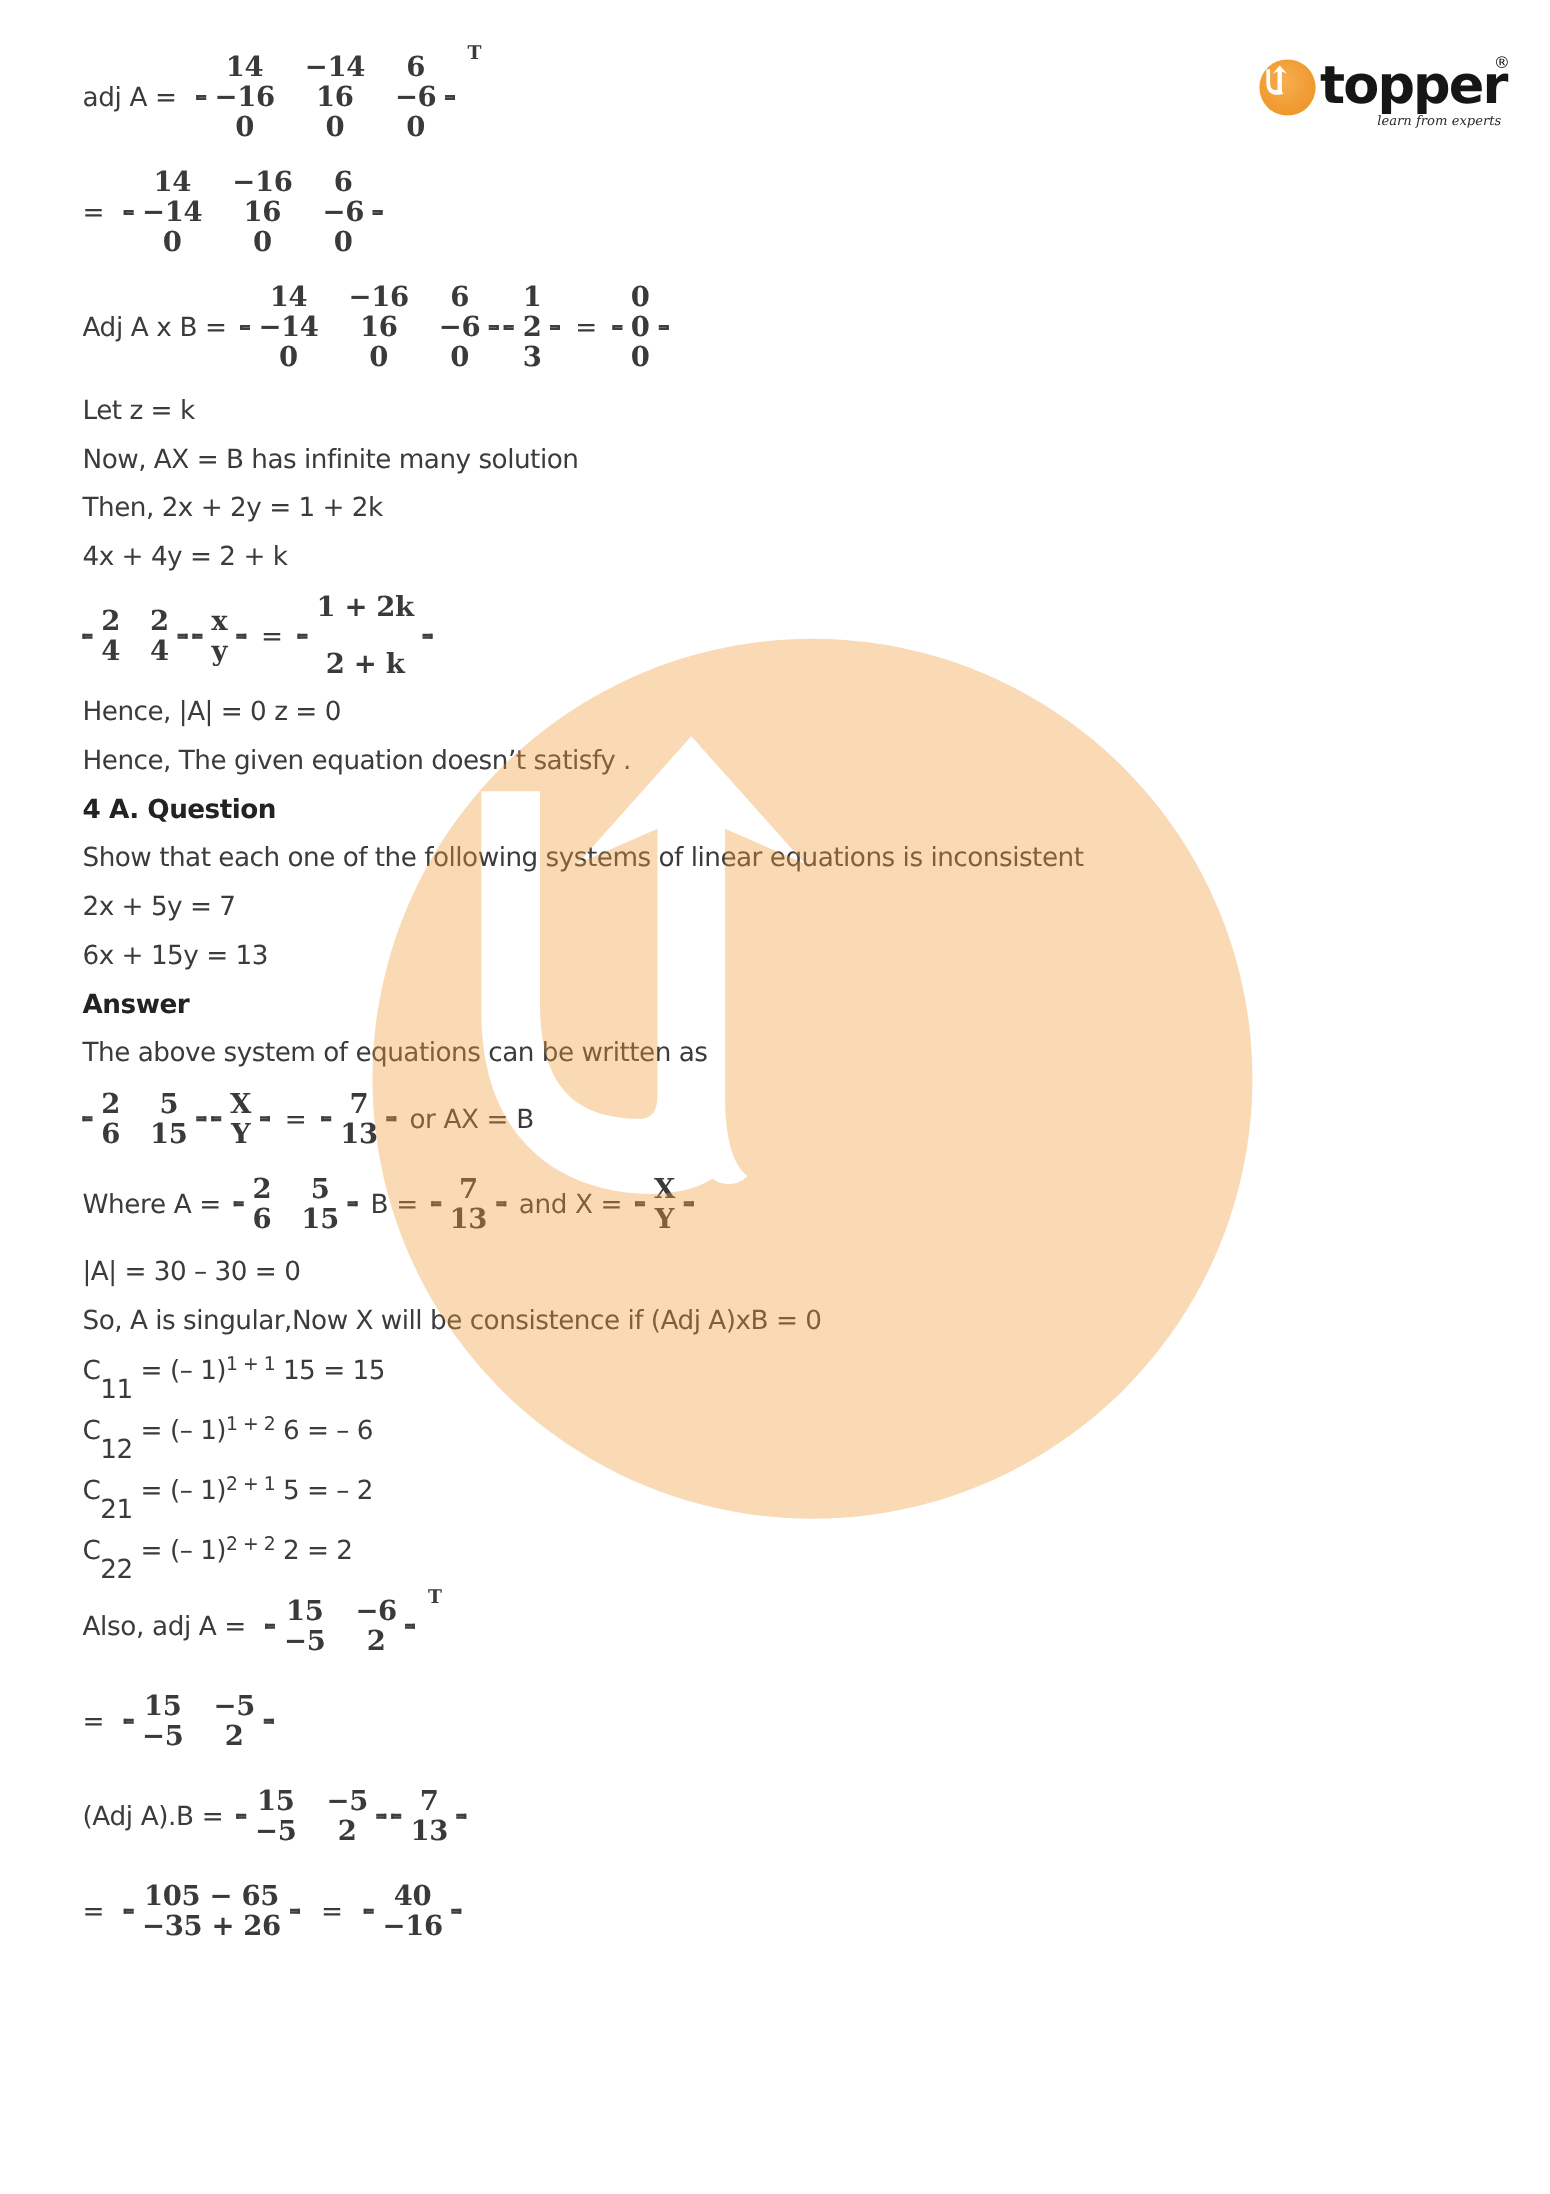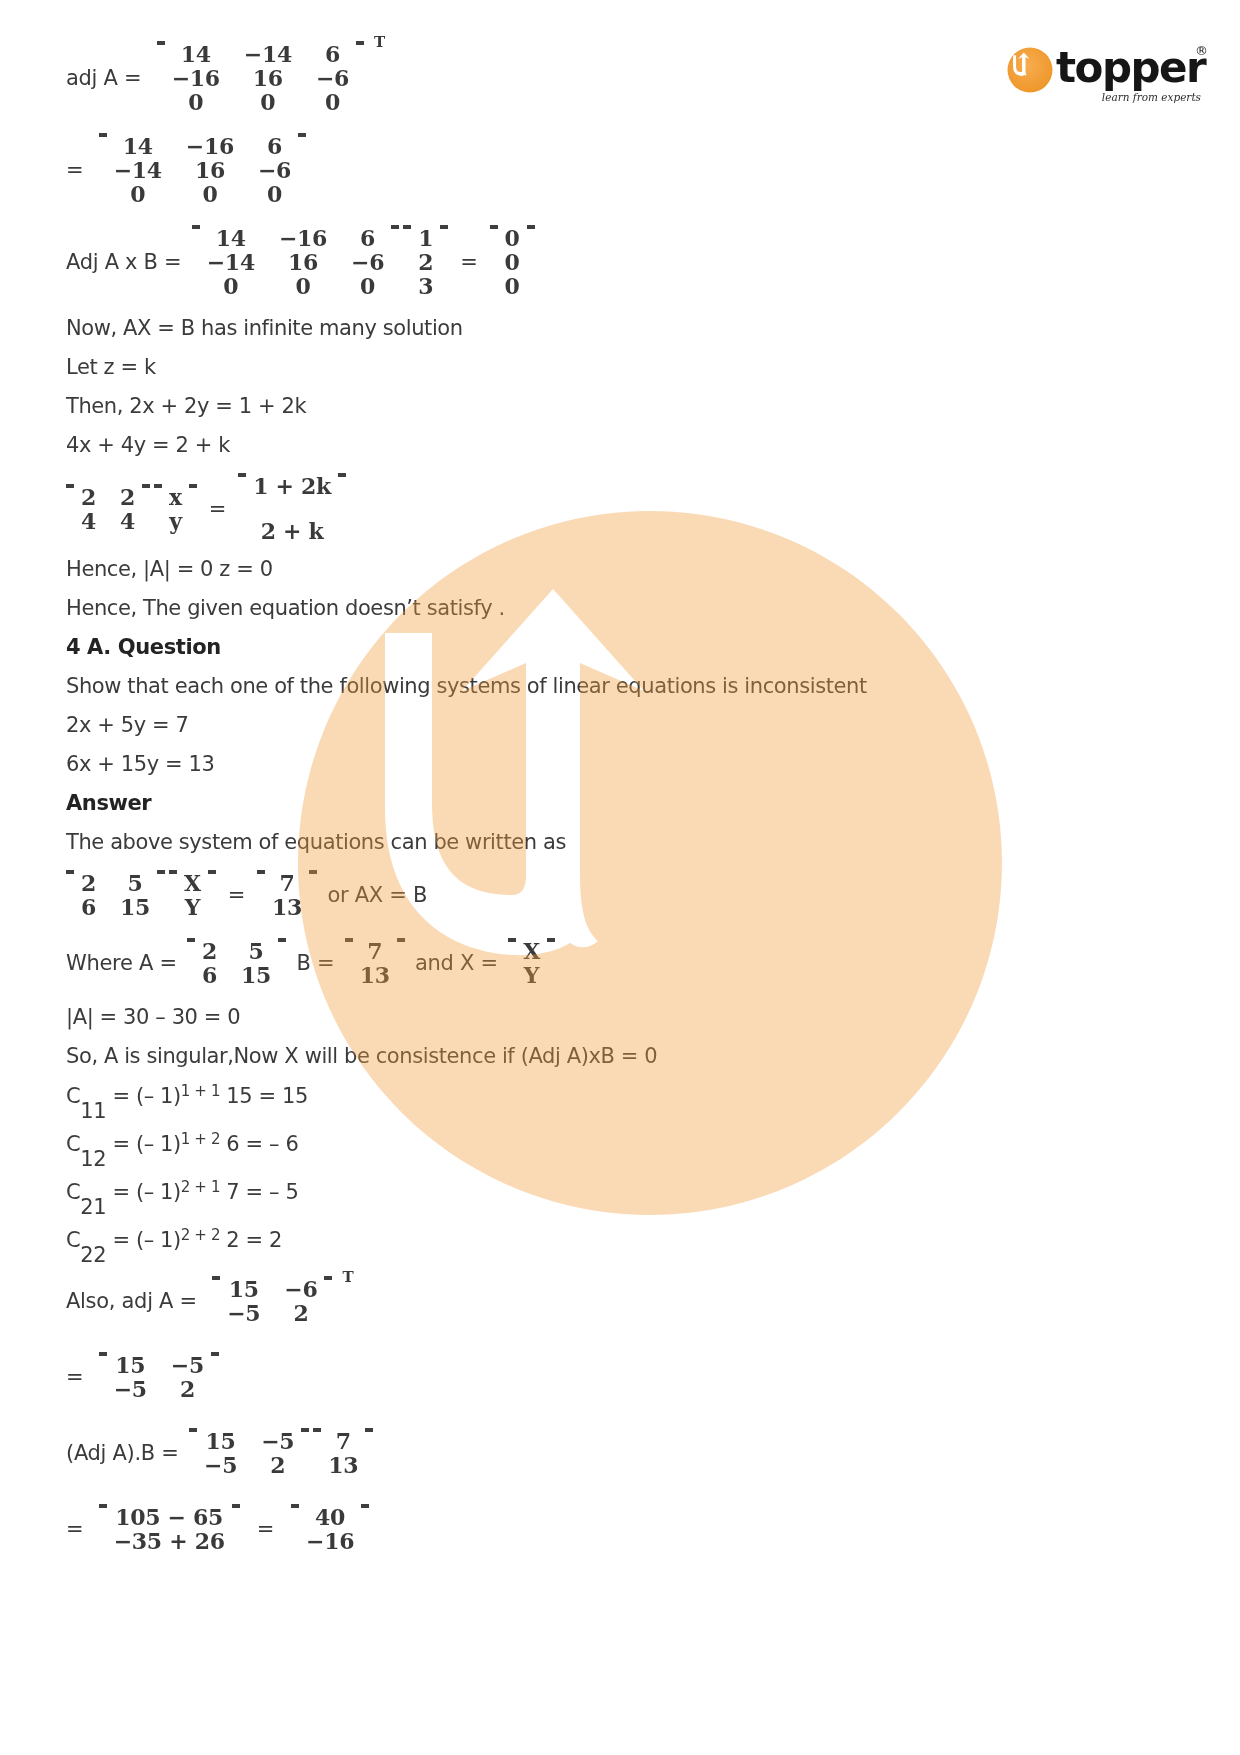--- a/index.html
+++ b/index.html
@@ -7,21 +7,21 @@
        font-family:"DejaVu Sans",sans-serif;color:#3b3b3b;}
   .content{position:absolute;left:66px;top:40px;width:960px;z-index:1;}
   p{margin:0 0 15px 0;font-size:21px;line-height:24px;letter-spacing:-0.4px;color:#3b3b3b;}
   p.heading{font-weight:bold;color:#232323;}
   
   .eqline{display:flex;align-items:center;gap:9px;font-size:21px;letter-spacing:-0.3px;margin:0 0 14px 0;}
   .eqline.tight{gap:4px;}
   .eqlabel{white-space:pre;text-align:right;}
   .eqtail{white-space:pre;}
   
-  .mx{display:inline-flex;align-items:flex-start;}
+  .mx{display:inline-flex;align-items:center;}
   .bl,.br{width:6px;border:2px solid #3f3f3f;margin:1px 0;}
   .bl{border-right:none;}
   .br{border-left:none;}
   .mbody{display:grid;column-gap:24px;row-gap:0;padding:2px 7px;align-items:center;justify-items:center;
          font-family:"DejaVu Serif",serif;font-weight:bold;font-size:22px;line-height:24px;color:#3a3a3a;}
   .mcell{white-space:pre;}
   .supT{font-family:"DejaVu Serif",serif;font-weight:bold;font-size:15px;align-self:flex-start;
         position:relative;top:-7px;left:1px;}
   
   p.cof{margin:0 0 20px 0;line-height:26px;}
@@ -144,22 +144,22 @@
         <span class="bl"></span>
         <span class="mbody" style="grid-template-columns: repeat(1, auto);">
           <span class="mcell">0</span>
           <span class="mcell">0</span>
           <span class="mcell">0</span>
         </span>
         <span class="br"></span>
       </span>
   </div>
 
+  <p>Let z = k</p>
   <p>Now, AX = B has infinite many solution</p>
-  <p>Let z = k</p>
   <p>Then, 2x + 2y = 1 + 2k</p>
   <p>4x + 4y = 2 + k</p>
 
   <div class="eqline tight mt6" style="margin-bottom:12px">
     <span class="mx">
         <span class="bl"></span>
         <span class="mbody" style="grid-template-columns: repeat(2, auto);">
           <span class="mcell">2</span>
           <span class="mcell">2</span>
           <span class="mcell">4</span>
@@ -256,21 +256,21 @@
         </span>
         <span class="br"></span>
       </span>
   </div>
 
   <p>|A| = 30 – 30 = 0</p>
   <p>So, A is singular,Now X will be consistence if (Adj A)xB = 0</p>
 
   <p class="cof"><span>C</span><sub>11</sub><span> = (– 1)</span><sup>1 + 1</sup><span> 15 = 15</span></p>
   <p class="cof"><span>C</span><sub>12</sub><span> = (– 1)</span><sup>1 + 2</sup><span> 6 = – 6</span></p>
-  <p class="cof"><span>C</span><sub>21</sub><span> = (– 1)</span><sup>2 + 1</sup><span> 7 = – 5</span></p>
+  <p class="cof"><span>C</span><sub>21</sub><span> = (– 1)</span><sup>2 + 1</sup><span> 5 = – 2</span></p>
   <p class="cof"><span>C</span><sub>22</sub><span> = (– 1)</span><sup>2 + 2</sup><span> 2 = 2</span></p>
 
   <div class="eqline mb24" style="margin-top:6px">
     <span class="eqlabel">Also, adj A = </span>
     <span class="mx">
         <span class="bl"></span>
         <span class="mbody" style="grid-template-columns: repeat(2, auto);">
           <span class="mcell">15</span>
           <span class="mcell">−6</span>
           <span class="mcell">−5</span>

